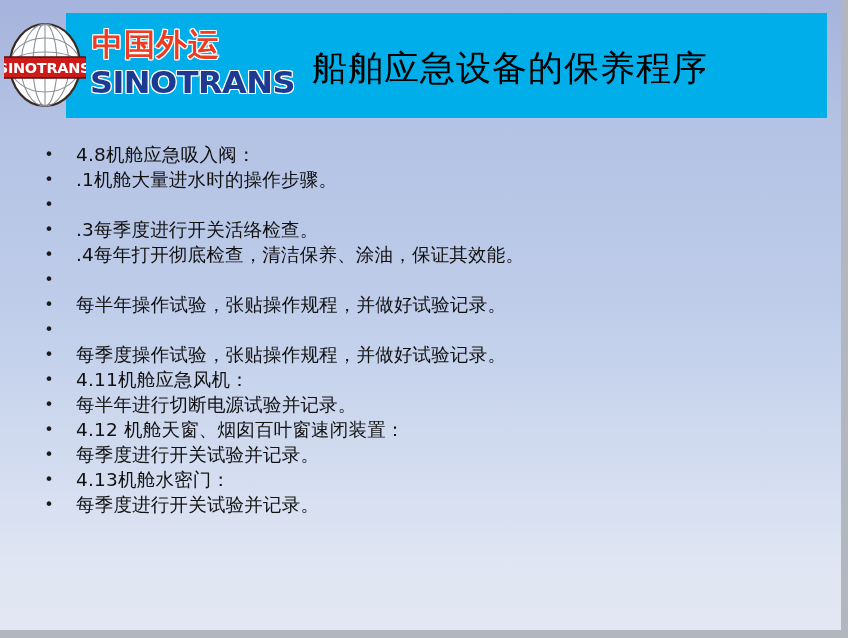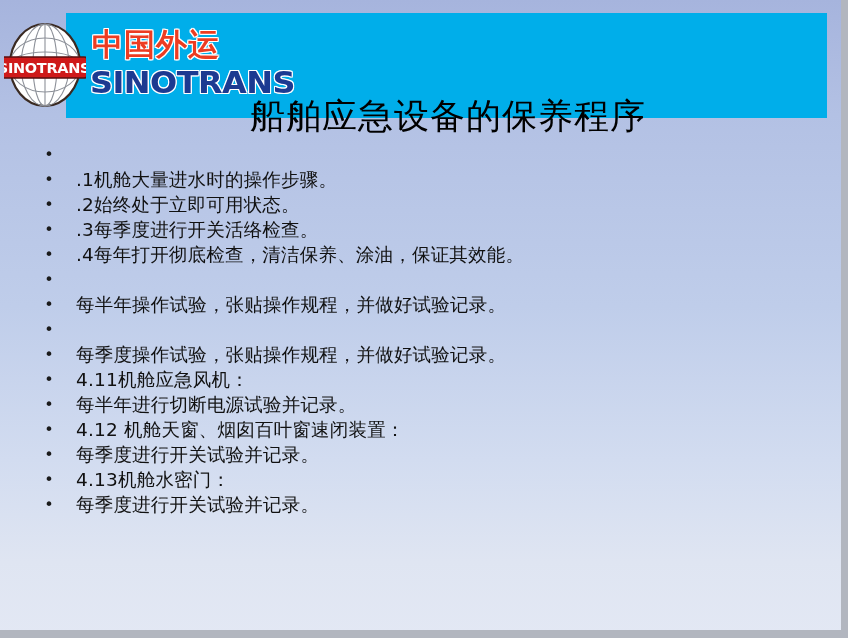--- a/index.html
+++ b/index.html
@@ -55,26 +55,26 @@
     background: #00aeea;
   }
 
   .title {
     position: absolute;
     left: 250px;
     top: 40px;
     width: 520px;
     height: 56px;
     line-height: 56px;
+    text-align: center;
     font-family: "DejaVu Serif", "Liberation Serif", serif;
     font-size: 35px;
     color: #000000;
     letter-spacing: 1px;
     white-space: nowrap;
-    margin-top: 48px;
   }
 
   
   .logo {
     position: absolute;
     left: 4px;
     top: 22px;
     width: 250px;
     height: 88px;
   }
@@ -180,28 +180,28 @@
         <text x="40" y="50.5" text-anchor="middle" font-family="DejaVu Sans, sans-serif" font-size="14.5" font-weight="bold" fill="#ffffff" letter-spacing="-0.3">SINOTRANS</text>
       </g>
     </svg>
     <div class="logo-cn">中国外运</div>
     <div class="logo-en">SINOTRANS</div>
   </div>
 
   <div class="content">
     <div class="bullet-row">
       <span class="bullet-dot">•</span>
+      <span class="bullet-text">4.8机舱应急吸入阀：</span>
     </div>
     <div class="bullet-row">
       <span class="bullet-dot">•</span>
       <span class="bullet-text">.1机舱大量进水时的操作步骤。</span>
     </div>
     <div class="bullet-row">
       <span class="bullet-dot">•</span>
-      <span class="bullet-text">.2始终处于立即可用状态。</span>
     </div>
     <div class="bullet-row">
       <span class="bullet-dot">•</span>
       <span class="bullet-text">.3每季度进行开关活络检查。</span>
     </div>
     <div class="bullet-row">
       <span class="bullet-dot">•</span>
       <span class="bullet-text">.4每年打开彻底检查，清洁保养、涂油，保证其效能。</span>
     </div>
     <div class="bullet-row">

